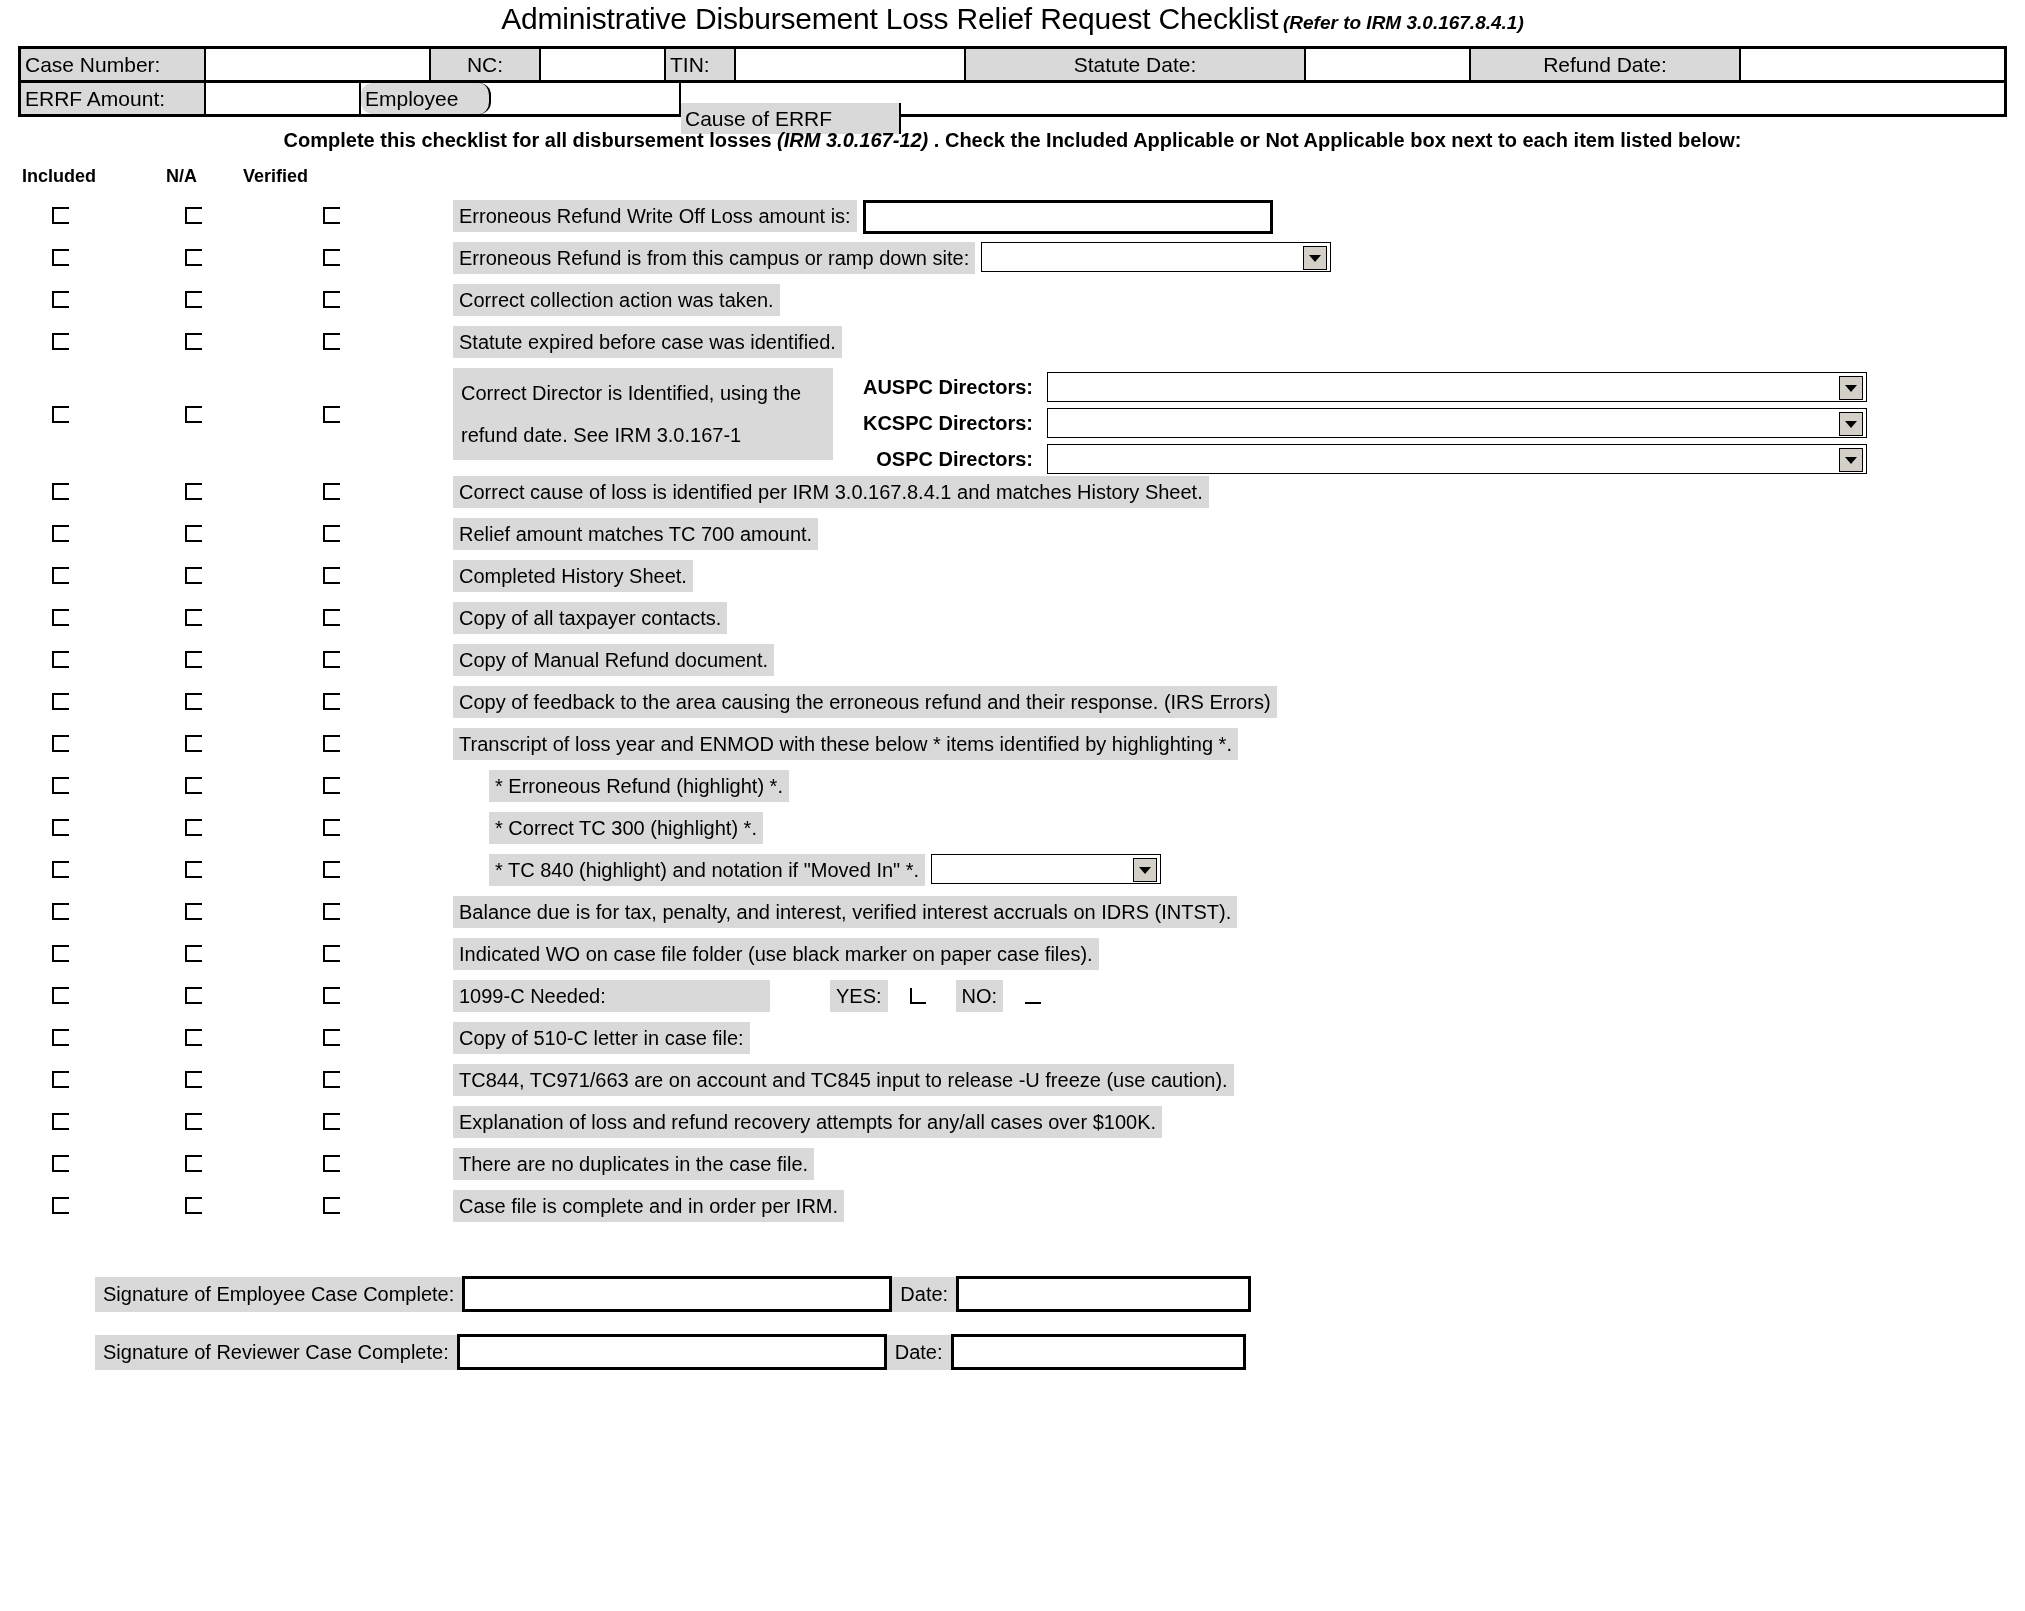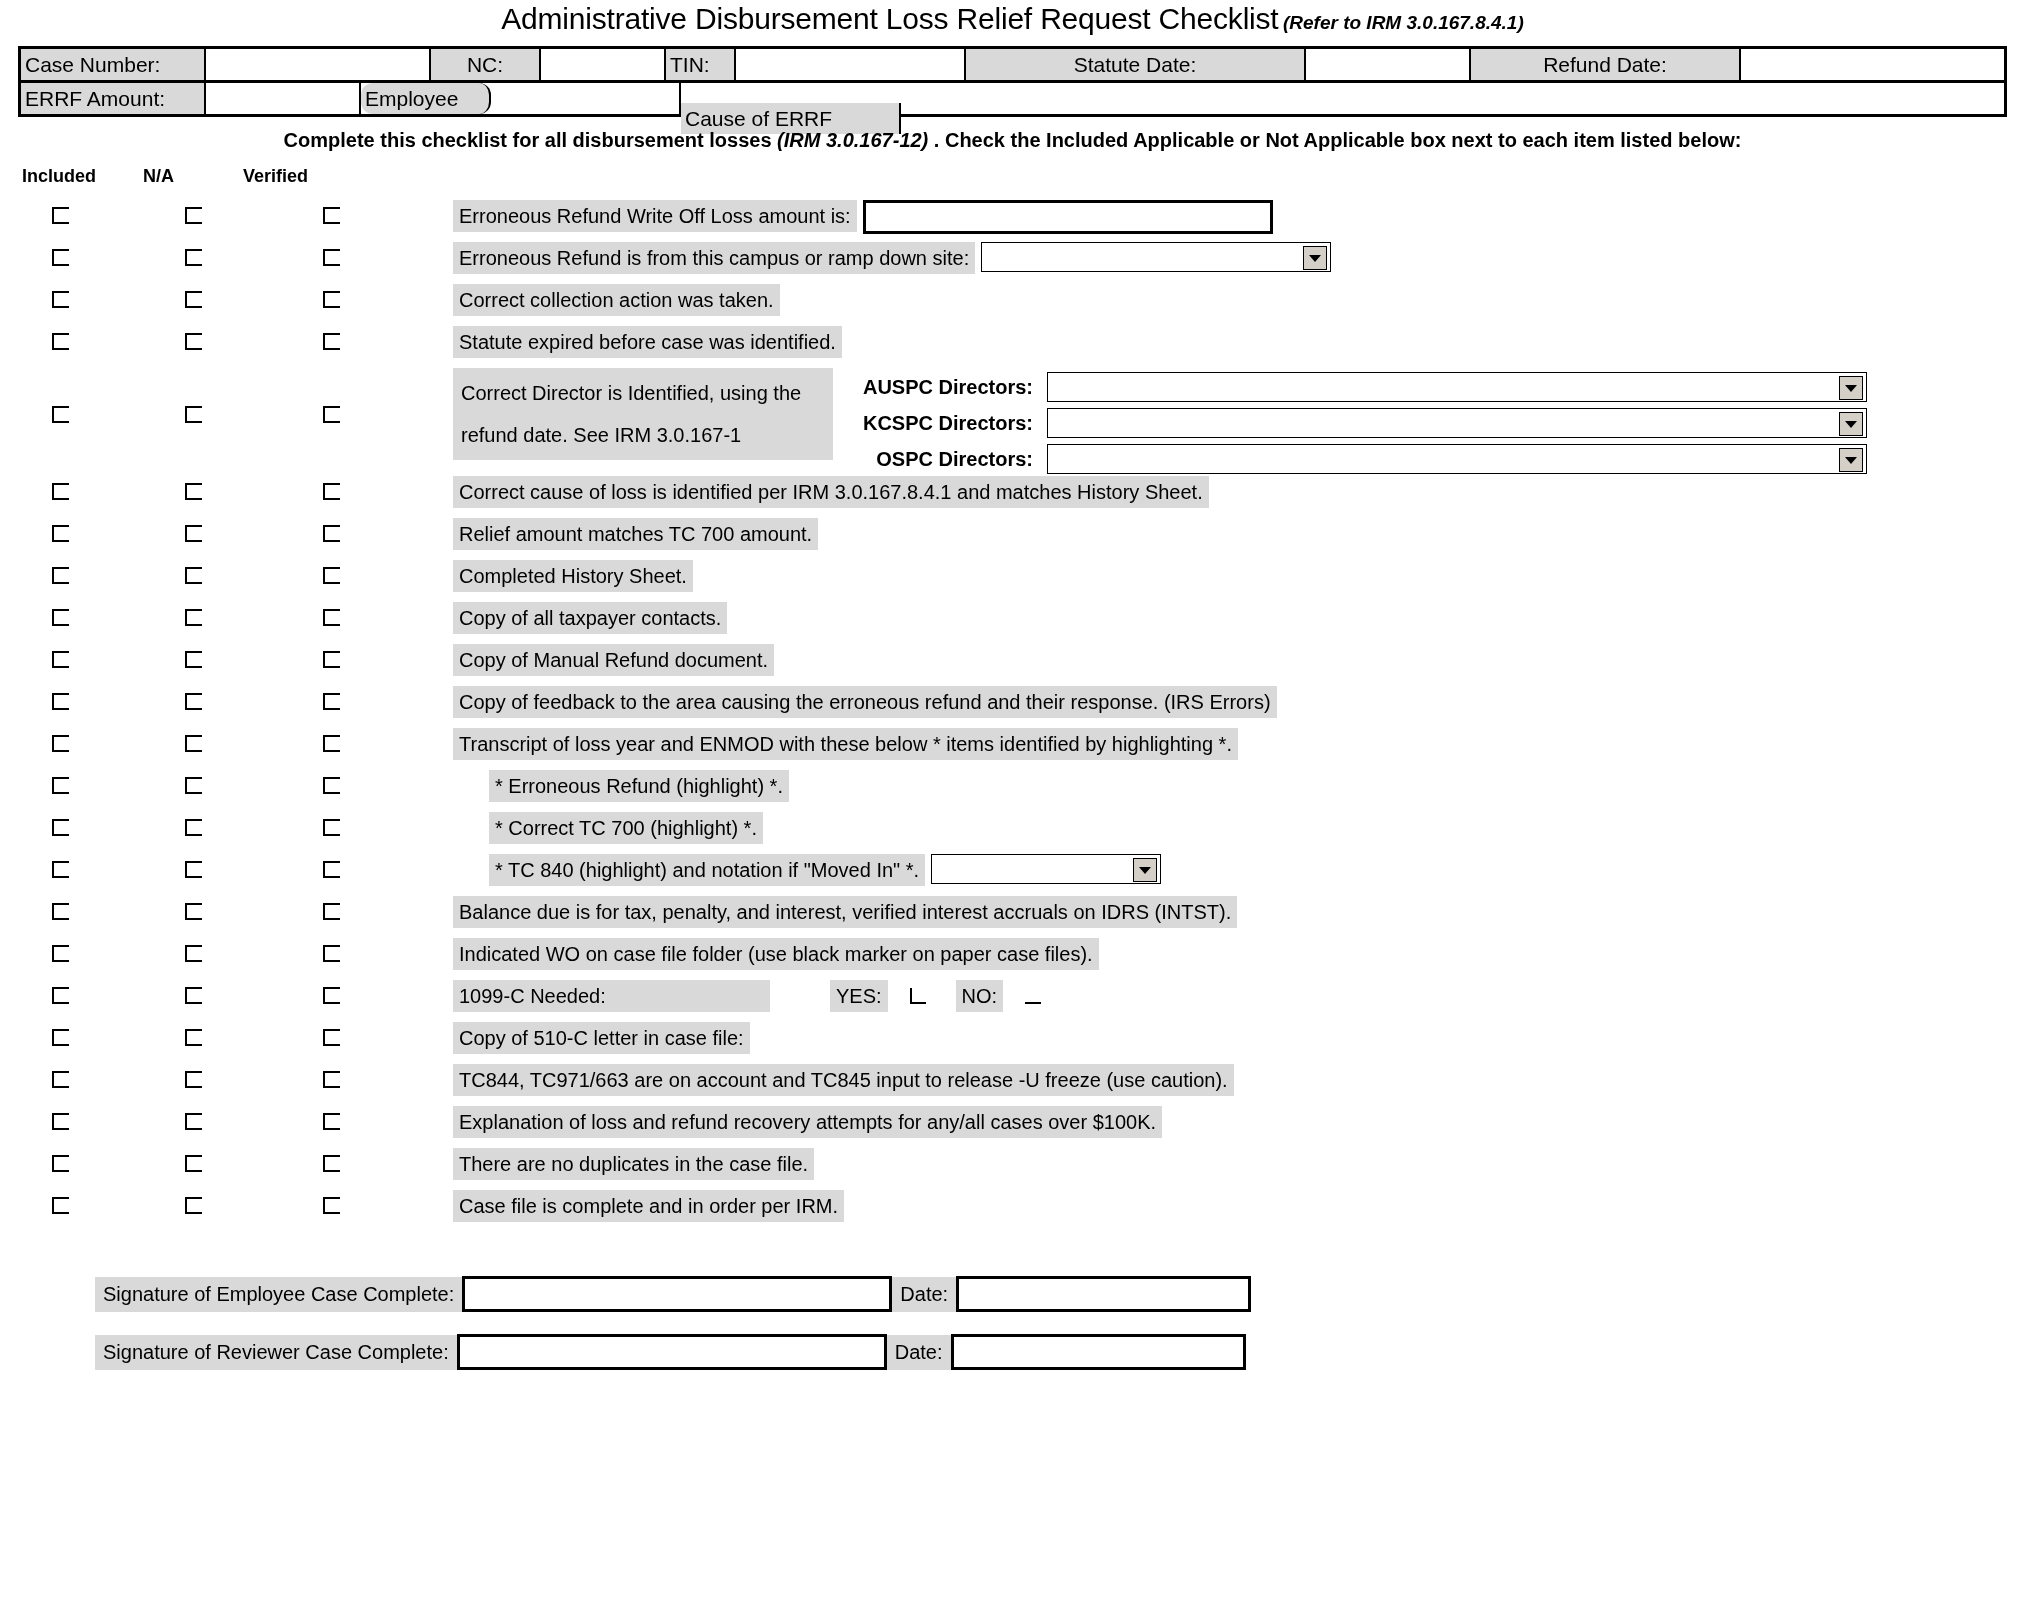--- a/index.html
+++ b/index.html
@@ -84,21 +84,21 @@
   .colheads {
     position: relative;
     height: 26px;
     margin-top: 14px;
     font-size: 18px;
     font-weight: bold;
     padding-left: 36px;
   }
   .colheads span { position: absolute; }
   .ch-included { left: 22px; }
-  .ch-na { left: 143px; }
+  .ch-na { left: 166px; }
   .ch-verified { left: 243px; }
 
   
   .checklist {
     margin-top: 6px;
     position: relative;
   }
   .item {
     display: flex;
     align-items: flex-start;
@@ -506,21 +506,21 @@
         <div class="boxcol c1">
           <span class="cbx"></span>
         </div>
         <div class="boxcol c2">
           <span class="cbx"></span>
         </div>
         <div class="boxcol c3">
           <span class="cbx"></span>
         </div>
         <div class="itemcontent">
-          <span class="label indent">* Correct TC 700 (highlight) *.</span>
+          <span class="label indent">* Correct TC 300 (highlight) *.</span>
         </div>
       </div>
       <div class="item">
         <div class="boxcol c1">
           <span class="cbx"></span>
         </div>
         <div class="boxcol c2">
           <span class="cbx"></span>
         </div>
         <div class="boxcol c3">

